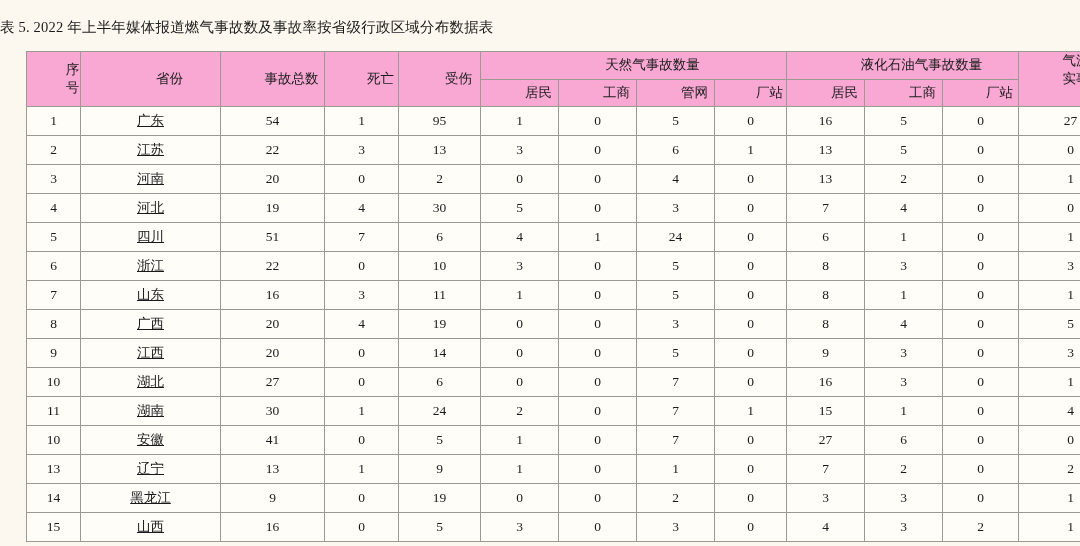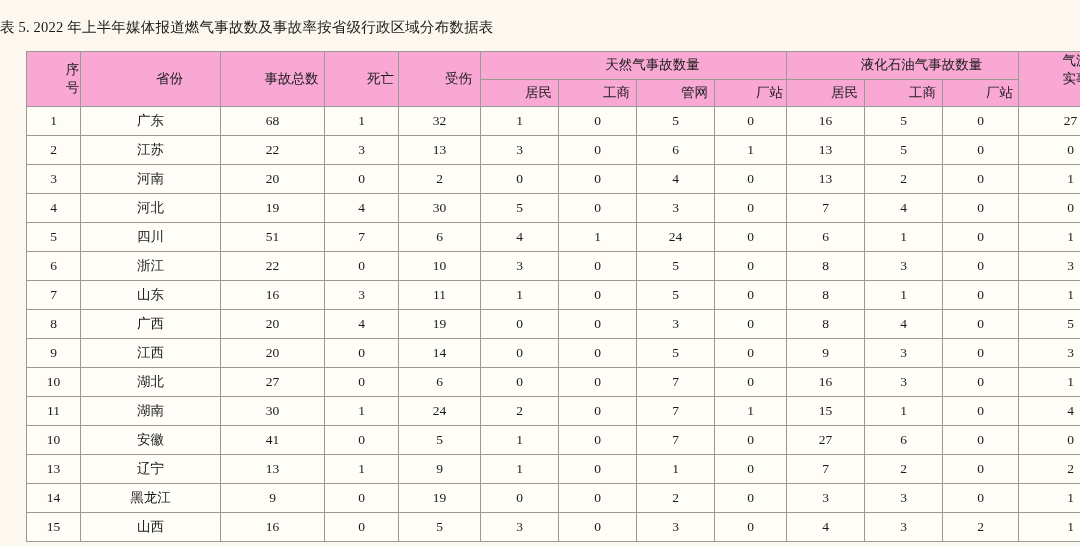--- a/index.html
+++ b/index.html
@@ -50,20 +50,21 @@
   table.data thead th {
     background: #f9a8d4;
     font-weight: normal;
     height: 25px;
     padding-left: 38px;
   }
   thead .h-tall { height: 52px; }
   .prov {
     color: #c8762a;
     font-size: 14px;
+    text-decoration: underline;
   }
   .num {
     font-size: 13.5px;
     color: #1a1a1a;
   }
   .idx { font-size: 13.5px; }
   
   col.c-idx   { width: 54px; }
   col.c-prov  { width: 140px; }
   col.c-tot   { width: 104px; }
@@ -120,23 +121,23 @@
           <th>厂站</th>
           <th>居民</th>
           <th>工商</th>
           <th>厂站</th>
         </tr>
       </thead>
       <tbody id="tbody">
           <tr>
             <td class="idx">1</td>
             <td class="prov">广东</td>
-            <td class="num">68</td>
-            <td class="num">1</td>
-            <td class="num">32</td>
+            <td class="num">54</td>
+            <td class="num">1</td>
+            <td class="num">95</td>
             <td class="num">1</td>
             <td class="num">0</td>
             <td class="num">5</td>
             <td class="num">0</td>
             <td class="num">16</td>
             <td class="num">5</td>
             <td class="num">0</td>
             <td class="num">27</td>
           </tr>
           <tr>

